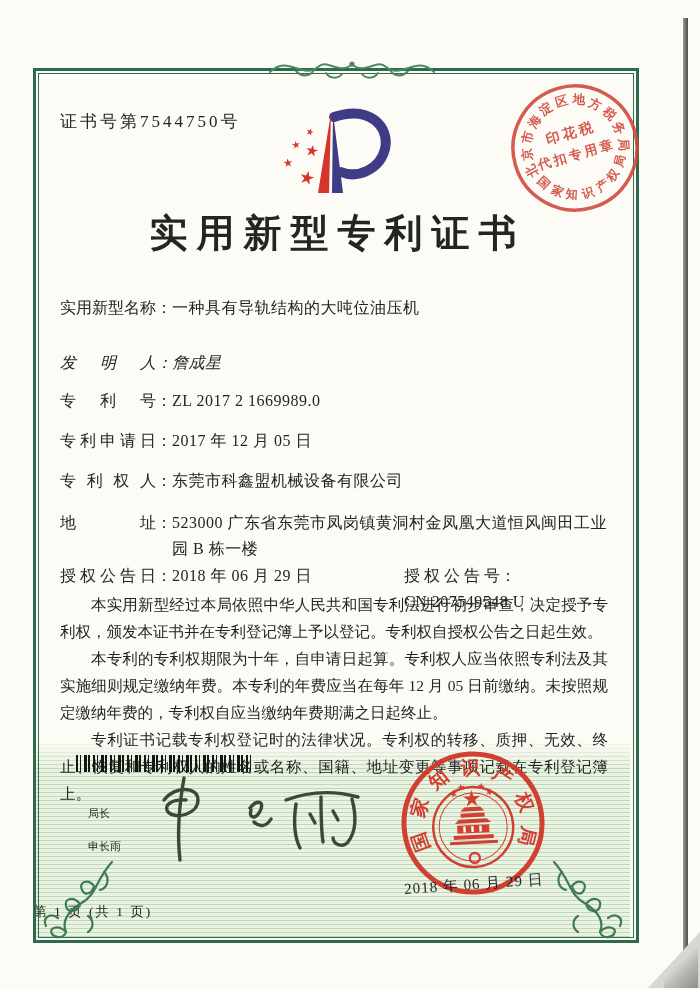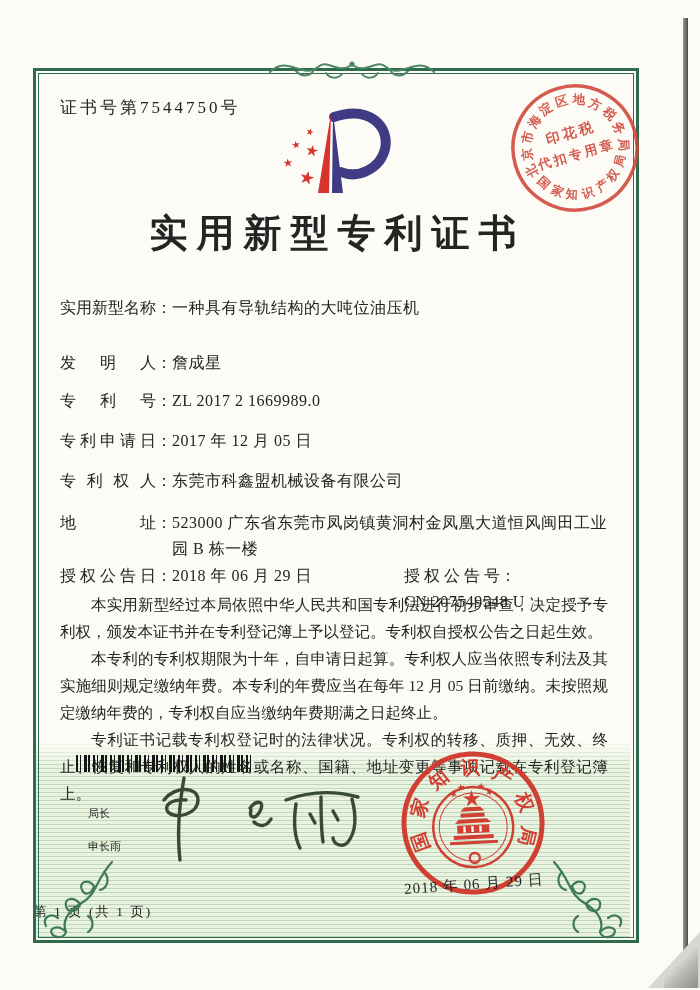--- a/index.html
+++ b/index.html
@@ -37,21 +37,21 @@
       rgba(120,170,115,.38) 0 1px, rgba(255,255,255,0) 1px 4px);
   }
   .wave-band::before{content:"";position:absolute;left:0;top:0;right:0;height:26px;
     background:linear-gradient(#fcfbf5,rgba(252,251,245,0));}
   
   .top-ornament{position:absolute;left:266px;top:50px;width:172px;height:38px;z-index:4;}
   .corner-flourish{position:absolute;width:80px;height:82px;z-index:4;}
   .corner-left{left:36px;top:858px;}
   .corner-right{left:550px;top:858px;transform:scaleX(-1);}
   
-  .cert-no{position:absolute;left:60px;top:96px;font-size:17px;letter-spacing:3px;z-index:2;}
+  .cert-no{position:absolute;left:60px;top:110px;font-size:17px;letter-spacing:3px;z-index:2;}
   .logo{position:absolute;left:268px;top:101px;width:142px;height:118px;z-index:2;}
   .cert-title{position:absolute;left:33px;top:208px;width:600px;text-align:center;
     font-size:38px;font-weight:700;letter-spacing:9px;text-indent:9px;z-index:2;}
   
   .tax-stamp{position:absolute;left:493px;top:66px;width:164px;height:164px;z-index:5;
     transform:rotate(-16deg);opacity:.88;}
   .tax-stamp svg{position:absolute;left:0;top:0;}
   .ring{position:absolute;left:0;top:0;width:100%;height:100%;}
   .ringch{position:absolute;font-weight:700;white-space:pre;
     font-family:"Liberation Serif","DejaVu Serif",serif;}
@@ -61,21 +61,21 @@
   .tax-center.l1{top:58px;font-size:14px;}
   .tax-center.l2{top:80px;font-size:13px;}
   
   .fields{position:absolute;left:60px;top:295px;width:548px;font-size:16px;
     line-height:26px;z-index:2;}
   .frow{position:relative;}
   .flabel{display:inline-block;width:96px;text-align:justify;text-align-last:justify;
     vertical-align:top;}
   .fcolon{display:inline-block;vertical-align:top;}
   .fval{display:inline-block;vertical-align:top;letter-spacing:.5px;}
-  .r1{margin-bottom:29px;} .r2{margin-bottom:12px;} .r3{margin-bottom:14px;}
+  .r1{margin-bottom:29px;} .r2{margin-bottom:12px;font-style:italic;} .r3{margin-bottom:14px;}
   .r4{margin-bottom:14px;text-decoration:underline;} .r5{margin-bottom:16px;} .r6{margin-bottom:1px;}
   .r6 .fval{width:436px;}
   .pair2{position:absolute;left:325px;top:0;margin-left:19px;}
   .pair2 .flabel{width:96px;}
   
   .legal{position:absolute;left:60px;top:591px;width:548px;font-size:15.5px;
     line-height:27px;text-align:justify;z-index:2;}
   .legal p{margin:0;text-indent:2em;}
   
   .barcode{position:absolute;left:76px;top:755px;width:178px;height:17px;z-index:2;

